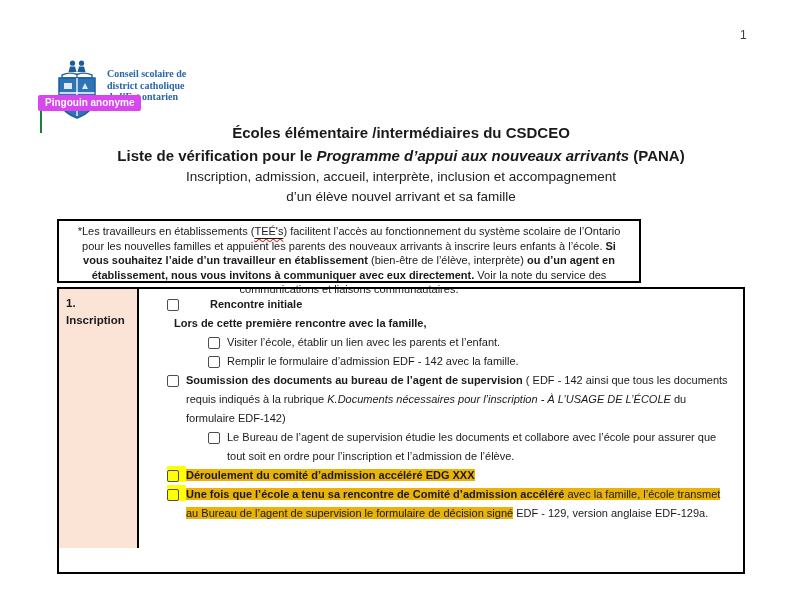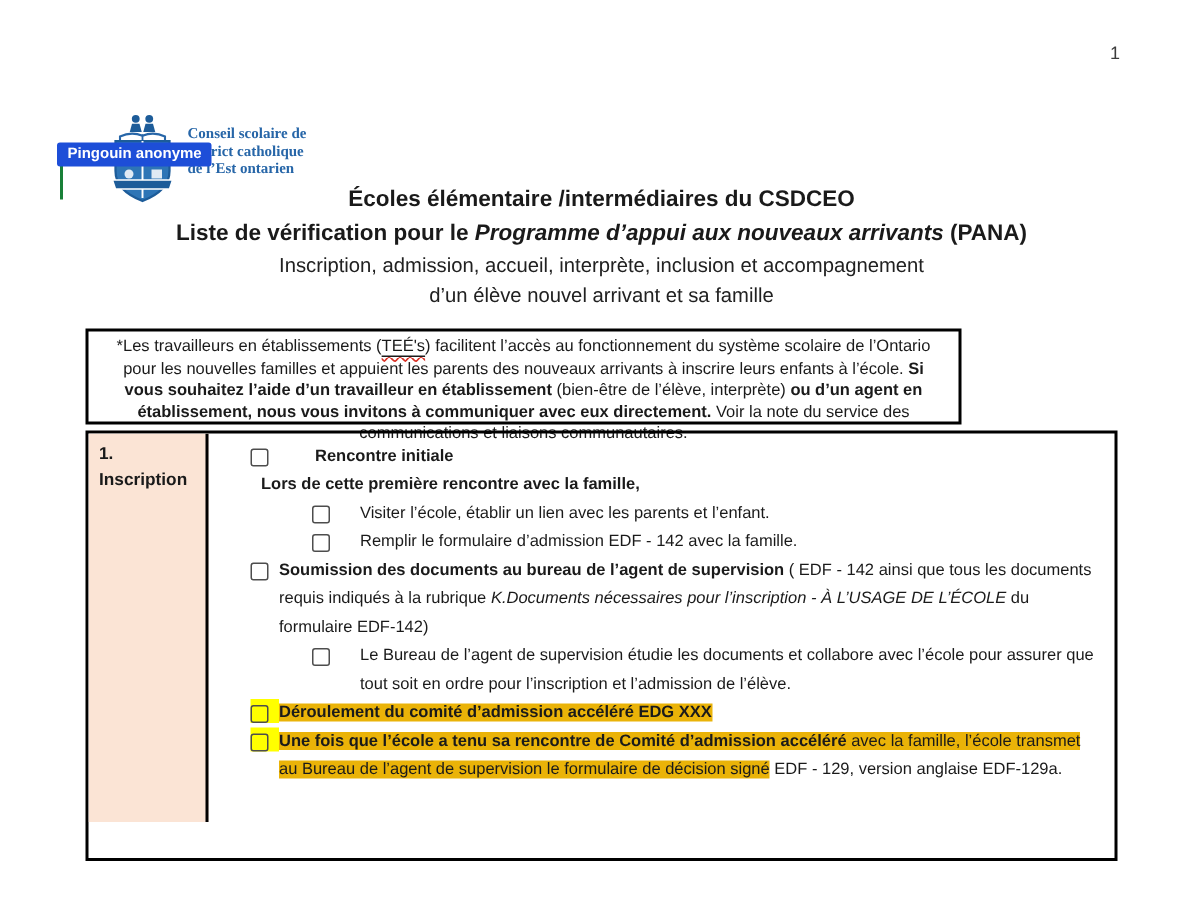--- a/index.html
+++ b/index.html
@@ -3,27 +3,27 @@
 <meta charset="utf-8">
 <style>
   * { margin:0; padding:0; box-sizing:border-box; }
   html,body { width:791px; height:610px; background:#ffffff; overflow:hidden;
               font-family:"Liberation Sans","DejaVu Sans",sans-serif; color:#1a1a1a; }
 
   
   .page-number { position:absolute; top:28px; left:740px; font-size:12px; color:#3c3c3c; }
 
   
-  .logo-block { position:absolute; top:60px; left:72px; display:flex; gap:7px;margin-top:16px; }
+  .logo-block { position:absolute; top:60px; left:54px; display:flex; gap:7px; }
   .crest { width:46px; height:60px; }
   .org-name { padding-top:8px; font-family:"Liberation Serif","DejaVu Serif",serif;
               font-weight:bold; font-size:10px; line-height:11.5px; color:#2766A8; }
 
   
-  .collab-badge { position:absolute; top:95px; left:38px; background:#1d4ed8; color:#fff;
+  .collab-badge { position:absolute; top:95px; left:38px; background:#d946ef; color:#fff;
                   font-size:10px; font-weight:bold; padding:2px 7px 3px 7px; border-radius:2px;
                   white-space:nowrap; z-index:5; }
   .collab-cursor { position:absolute; top:110px; left:40px; width:2px; height:23px;
                    background:#188038; z-index:4; }
 
   
   .title-block { position:absolute; top:121px; left:57px; width:688px; text-align:center; }
   .title-line1 { font-size:15px; font-weight:bold; line-height:23px; }
   .title-line2 { font-size:15px; font-weight:bold; line-height:23px; }
   .title-line2 .it { font-style:italic; }
@@ -48,21 +48,21 @@
   .tbody { display:flex; height:259px; overflow:hidden; }
   .td-step { width:80px; background:#FBE4D5; border-right:2px solid #000;
              padding:6px 4px 0 7px; font-weight:bold; font-size:11.5px; line-height:17px; }
   .td-details { flex:1; padding:6px 8px 0 6px; font-size:11px; line-height:19px; overflow:hidden; }
 
   .proc-line { margin-bottom:10px; }
   .proc-line b { font-weight:bold; }
 
   .chk-row { display:flex; align-items:flex-start; }
   .chk-row.l1 { padding-left:22px; }
-  .chk-row.l2 { padding-left:63px;gap:13px; }
+  .chk-row.l2 { padding-left:63px; }
   .label-l1 { padding-left:29px; font-weight:bold; }
   .cbwrap { flex:0 0 auto; padding:3.5px 7px 0 0; }
   .cbwrap.hl-bg { background:#FFFF00; }
   .cb { display:block; width:12px; height:12px; border:1.5px solid #4d4d4d; border-radius:2px;
         background:transparent; }
   .chk-txt { flex:1; }
   .hl { background:#eab308; }
   .bold { font-weight:bold;margin-left:24px; }
   .chk-txt i { font-style:italic; }
 </style>

